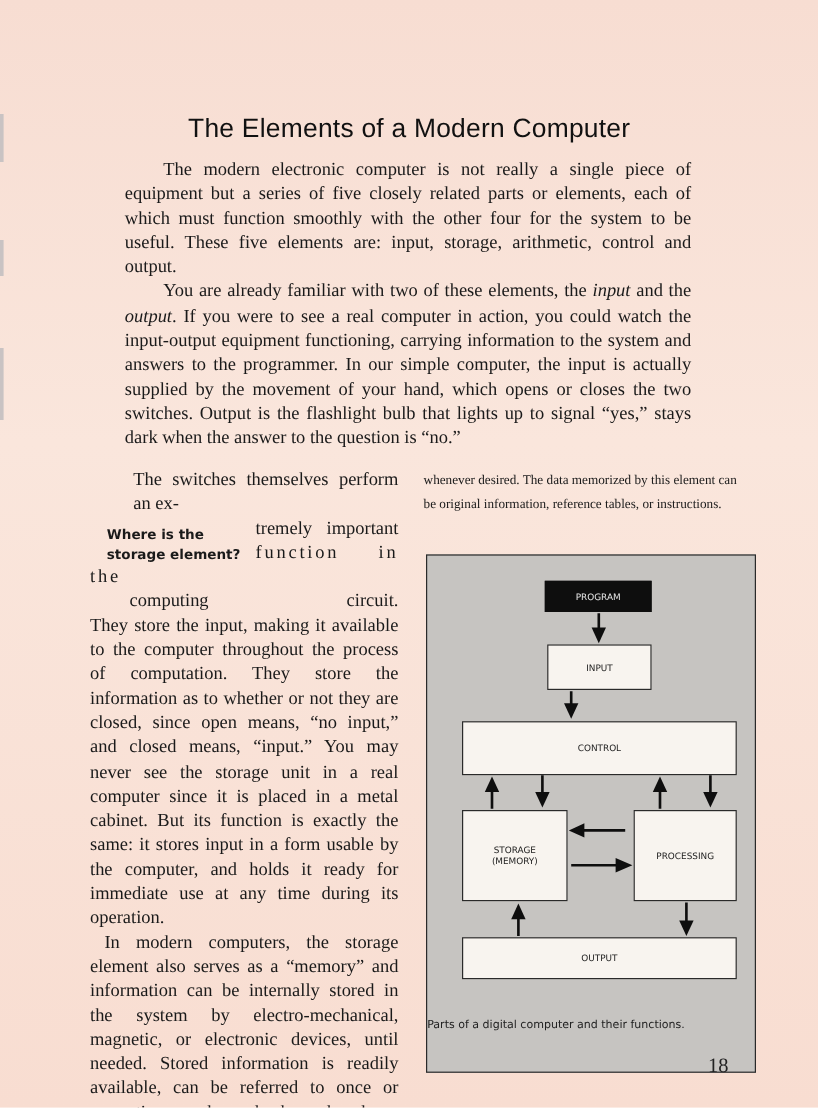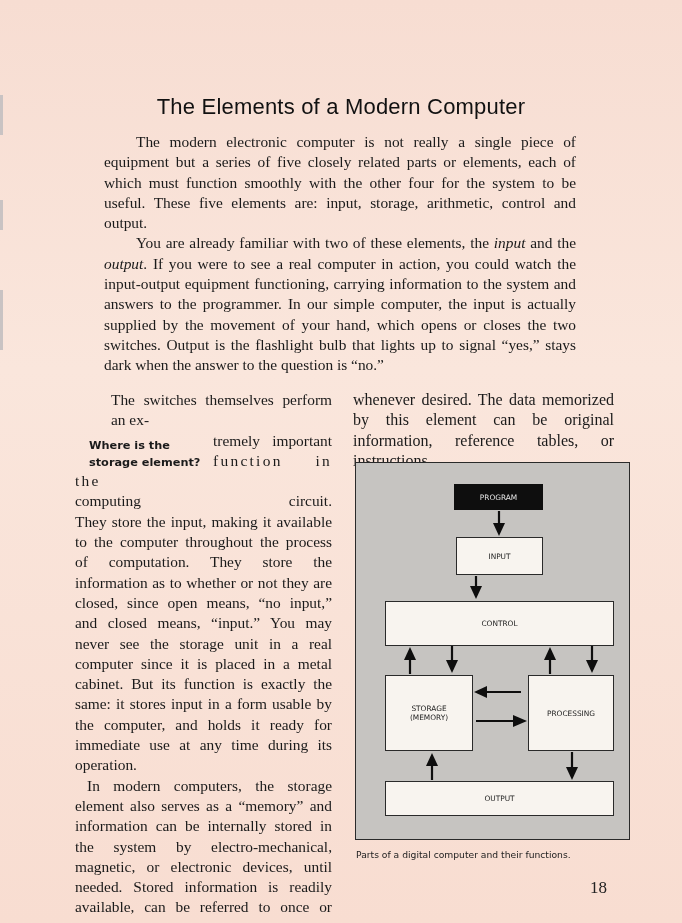--- a/index.html
+++ b/index.html
@@ -26,25 +26,25 @@
   .col-left p { margin:0; }
   .col-left p.indent { text-indent:12px; }
   .sidehead {
     float:left; width:118px; margin:6px 6px 0 14px;
     font-family:"DejaVu Sans", sans-serif; font-weight:bold; font-size:11.3px;
     line-height:17px; color:#1a1a1a; text-align:left;
   }
   .wide { letter-spacing:2.3px; }
   .col-right {
     position:absolute; left:353px; width:261px; top:390px;
-    font-size:16px; line-height:20.3px; text-align:justify;
+    font-size:11px; line-height:20.3px; text-align:justify;
   }
   .col-right p { margin:0; }
   .diagram {
-    position:absolute; left:355px; top:462px; width:275px; height:378px;
+    position:absolute; left:355px; top:462px; width:275px; height:432px;
     background:#c6c4c1; border:1px solid #2a2a2a; box-sizing:border-box;
   }
   .box {
     position:absolute; background:#f8f4ef; border:1.5px solid #2a2a2a; box-sizing:border-box;
     display:flex; align-items:center; justify-content:center; text-align:center;
     font-family:"DejaVu Sans", sans-serif; font-size:7.4px; color:#222; line-height:9px;
   }
   .box.dark { background:#0e0e0e; color:#e6e6e6; border-color:#0e0e0e; }
   svg.arrows { position:absolute; left:0; top:0; }
   .caption {
@@ -68,21 +68,21 @@
   <p>The modern electronic computer is not really a single piece of equipment but a series of five closely related parts or elements, each of which must function smoothly with the other four for the system to be useful. These five elements are: input, storage, arithmetic, control and output.</p>
   <p><span>You are already familiar with two of these elements, the </span><i>input</i><span> and the </span><i>output</i><span>. If you were to see a real computer in action, you could watch the input-output equipment functioning, carrying information to the system and answers to the programmer. In our simple computer, the input is actually supplied by the movement of your hand, which opens or closes the two switches. Output is the flashlight bulb that lights up to signal “yes,” stays dark when the answer to the question is “no.”</span></p>
 </div>
 
 <div class="col-left">
   <p>
     <span style="display:block;margin-left:36px;">The switches themselves perform an ex-</span>
     <span class="sidehead">Where is the storage element?</span>
     <span style="display:block;text-align:justify;text-align-last:justify;">tremely important</span>
     <span class="wide" style="display:block;text-align:justify;text-align-last:justify;">function in the</span>
-    <span style="display:block;text-align:justify;text-align-last:justify;">computing circuit.</span>
+    <span style="display:block;text-align:justify;text-align-last:justify;margin-left:33px;">computing circuit.</span>
     <span style="clear:both;display:block;">They store the input, making it available to the computer throughout the process of computation. They store the information as to whether or not they are closed, since open means, “no input,” and closed means, “input.” You may never see the storage unit in a real computer since it is placed in a metal cabinet. But its function is exactly the same: it stores input in a form usable by the computer, and holds it ready for immediate use at any time during its operation.</span>
   </p>
   <p class="indent">In modern computers, the storage element also serves as a “memory” and information can be internally stored in the system by electro-mechanical, magnetic, or electronic devices, until needed. Stored information is readily available, can be referred to once or many times, and can also be replaced</p>
 </div>
 
 <div class="col-right">
   <p>whenever desired. The data memorized by this element can be original information, reference tables, or instructions.</p>
 </div>
 
 <div class="diagram">

